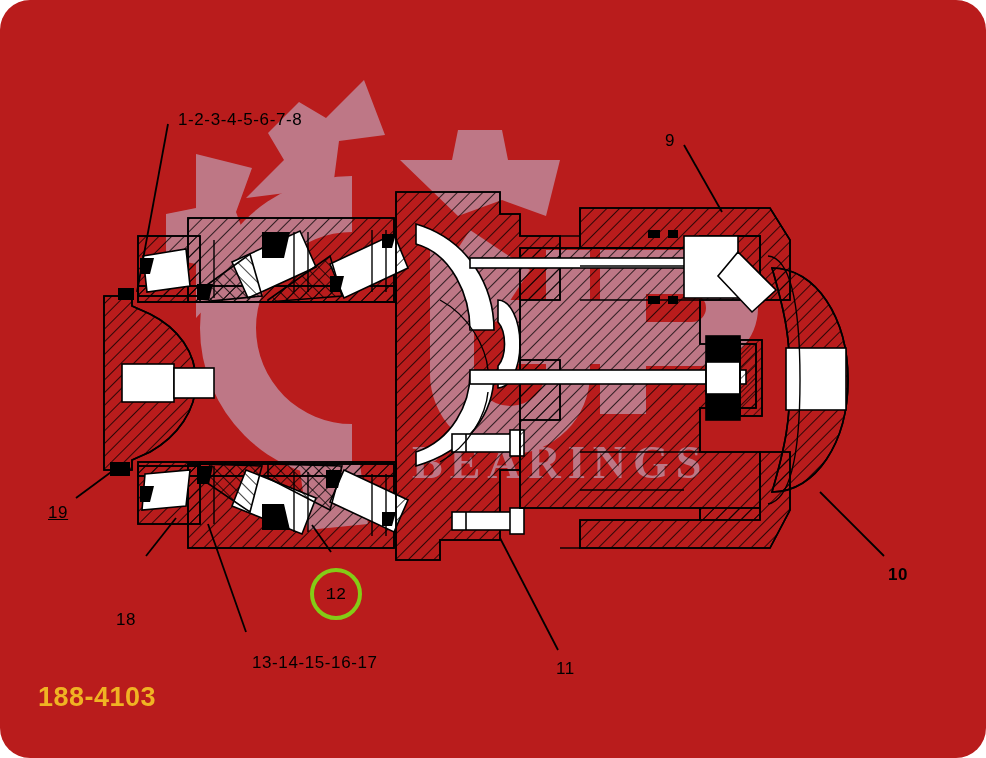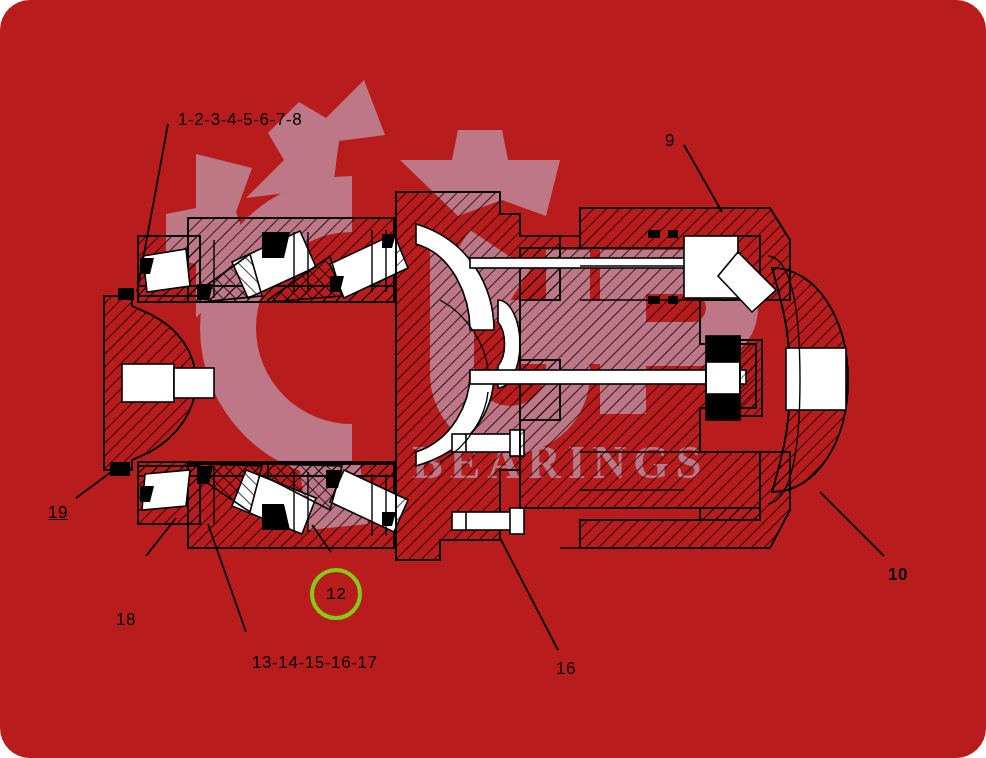--- a/index.html
+++ b/index.html
@@ -300,18 +300,19 @@
   <div class="callout-label" style="left:665px; top:131px;">9</div>
 
   <div class="callout-label" style="left:48px; top:503px;text-decoration:underline;">19</div>
 
   <div class="callout-label" style="left:116px; top:570px;margin-top:40px;">18</div>
 
   <div class="callout-circled" style="left:310px; top:568px;">12</div>
 
   <div class="callout-label" style="left:252px; top:641px;margin-top:12px;">13-14-15-16-17</div>
 
-  <div class="callout-label" style="left:556px; top:659px;">16</div>
+  <div class="callout-label" style="left:556px; top:659px;">11</div>
 
   <div class="callout-label" style="left:888px; top:565px;font-weight:bold;">10</div>
 
+  <div class="part-number">188-4103</div>
 
 </div>
 
 </body></html>

